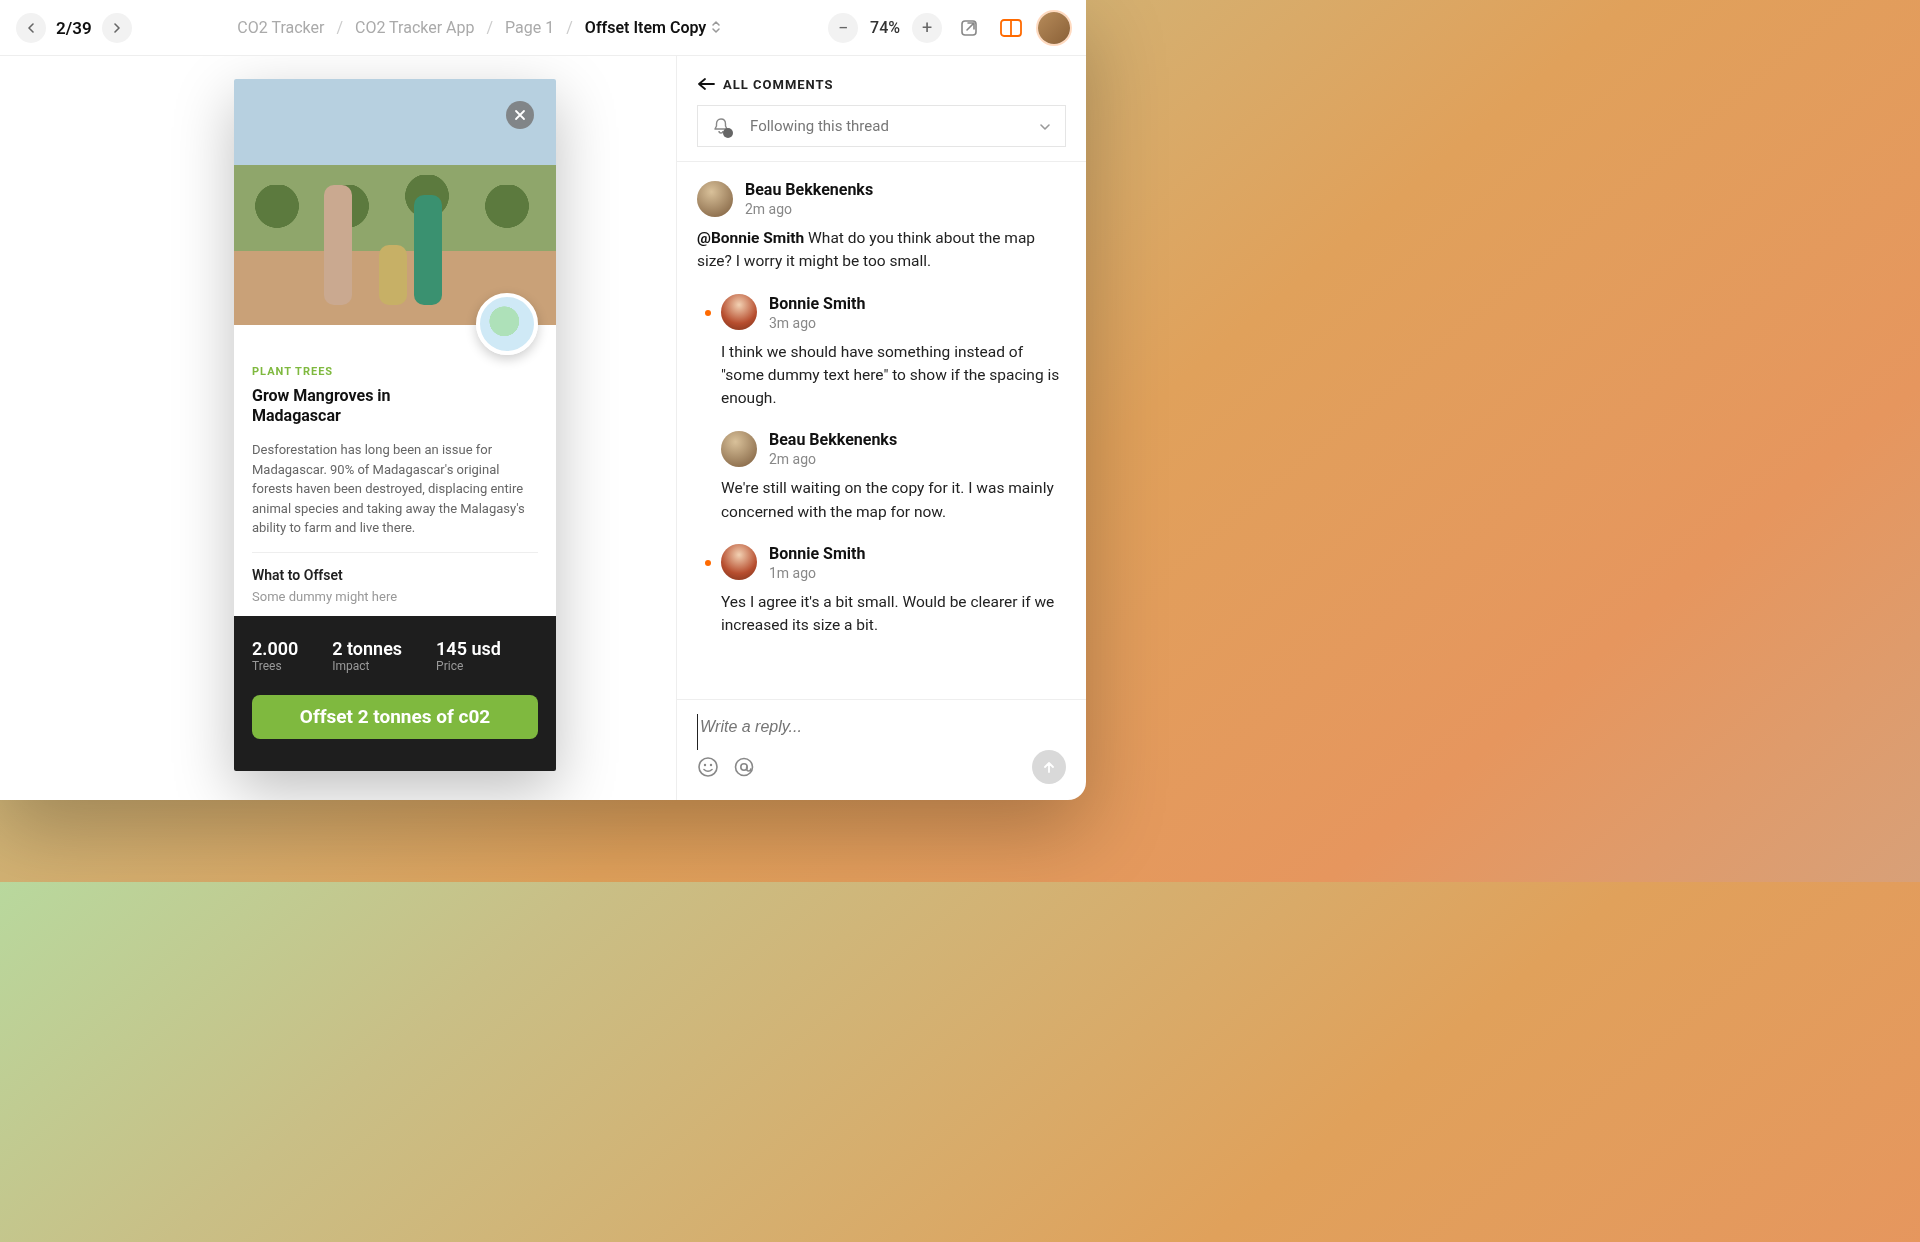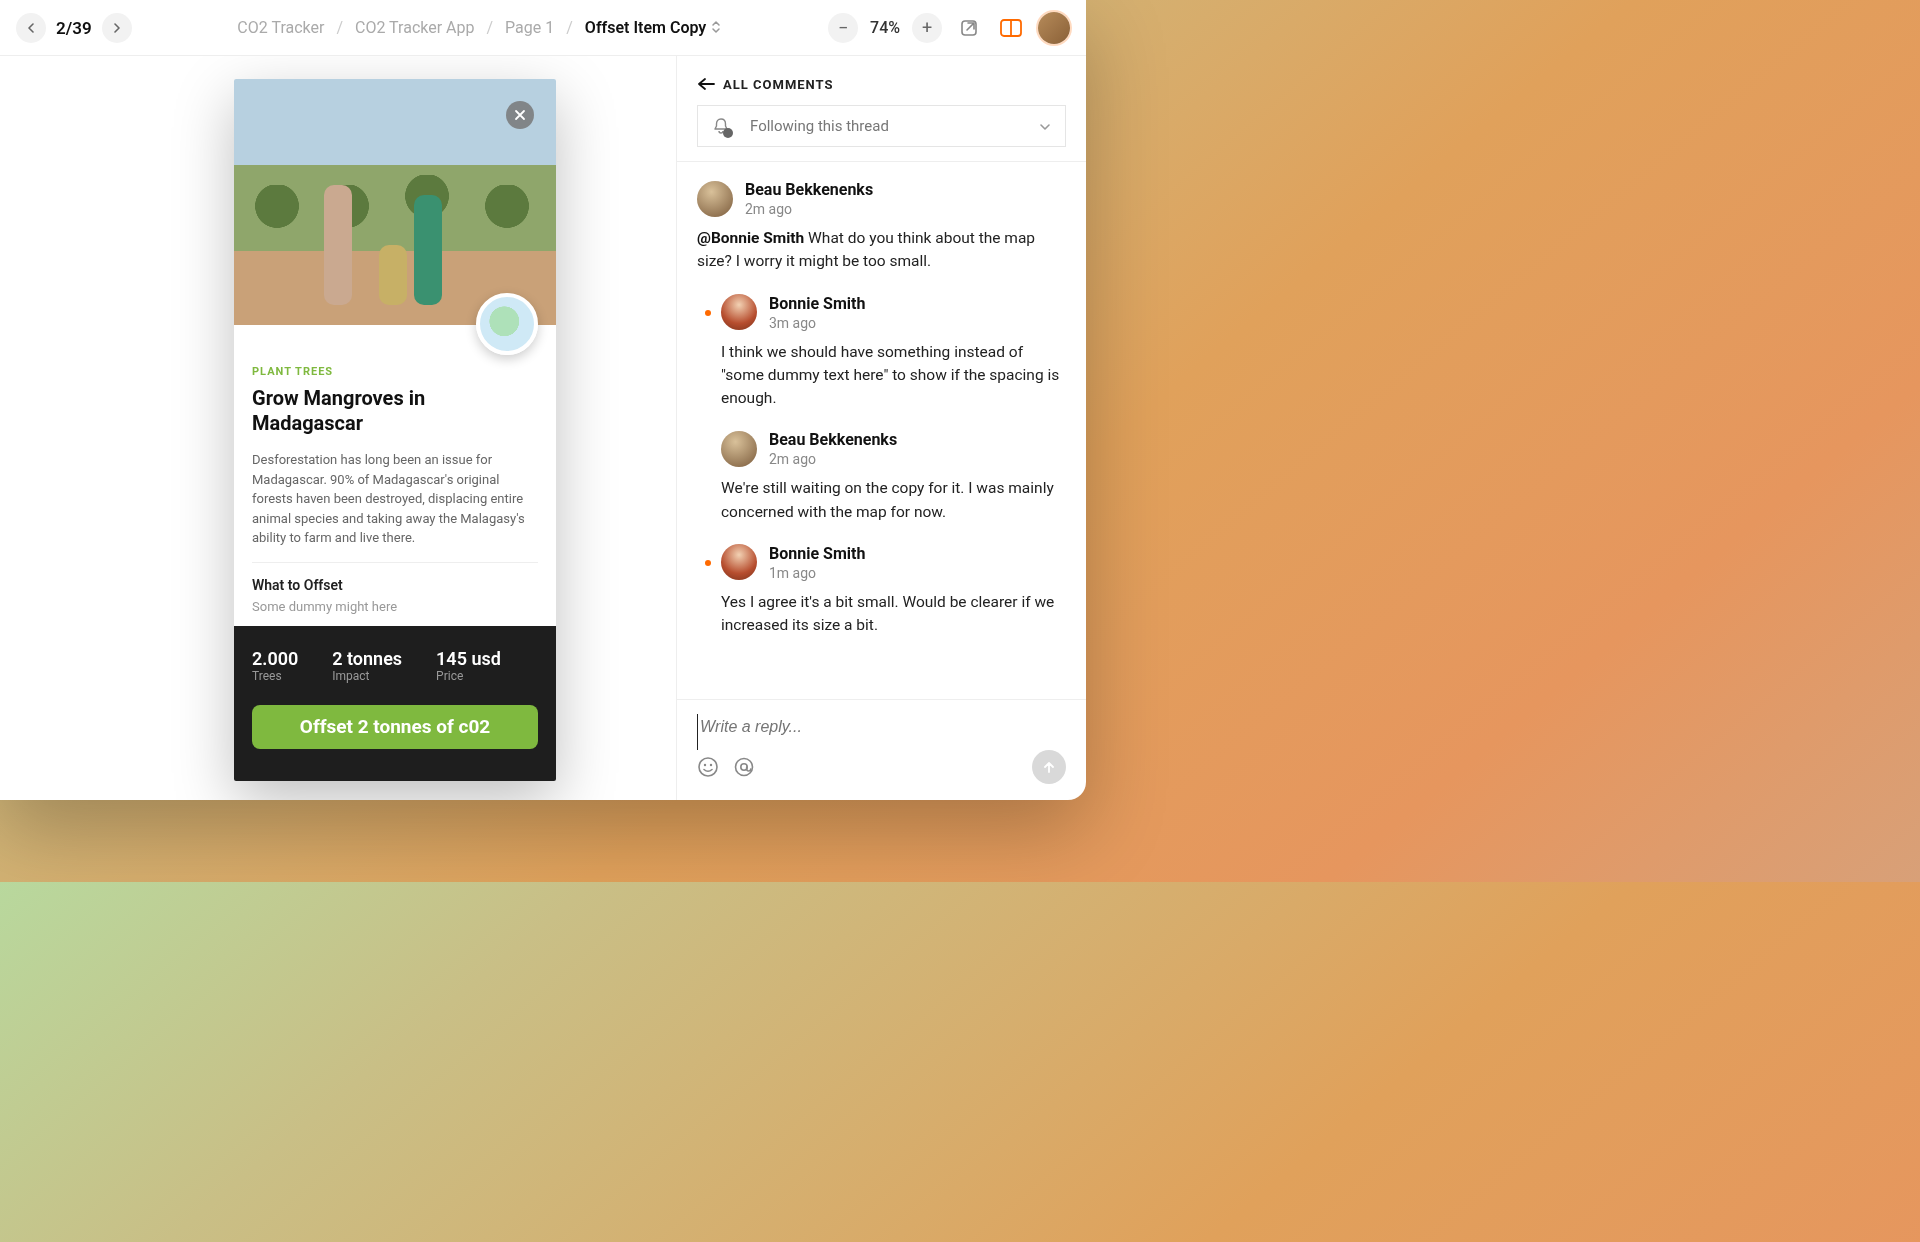--- a/index.html
+++ b/index.html
@@ -108,21 +108,21 @@
   }
   .map-circle {
     position:absolute; right:18px; bottom:-30px;
     width:62px;height:62px;border-radius:50%;
     background: radial-gradient(circle at 45% 45%, #aee1b9 0 35%, #cfe9f6 36% 100%);
     border:4px solid #fff;
     box-shadow: 0 4px 12px rgba(0,0,0,.2);
   }
   .card-body { padding: 40px 18px 12px 18px; }
   .eyebrow { color:#7fb93f; font-weight:700; font-size:11px; letter-spacing:1px; }
-  .card-title { font-size:20px; font-weight:700; color:#111; line-height:1.25; margin-top:8px; margin-right:60px;}
+  .card-title { font-size:16px; font-weight:700; color:#111; line-height:1.25; margin-top:8px; margin-right:60px;}
   .card-desc { font-size:13px; color:#666; line-height:1.5; margin-top:14px; }
   .card-rule { height:1px; background:#eee; margin: 14px 0; }
   .wto-label { font-size:14px; font-weight:600; color:#222; }
   .wto-dummy { font-size:13px; color:#999; margin-top:6px; }
   .card-footer {
     background:#1e1e1e; color:#fff; padding:22px 18px 32px;
   }
   .metrics { display:flex; gap:34px; margin-bottom:22px;}
   .metric-val { font-size:18px; font-weight:600; }
   .metric-lbl { font-size:12px; color:#999; margin-top:0;}

